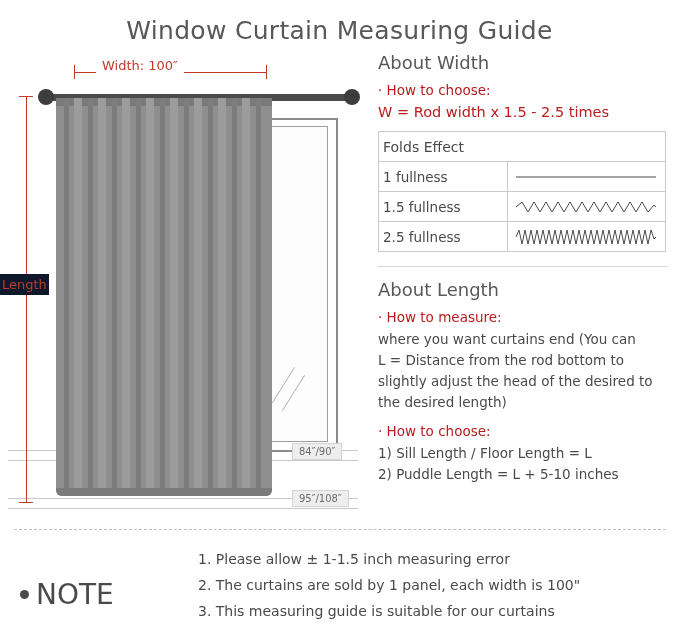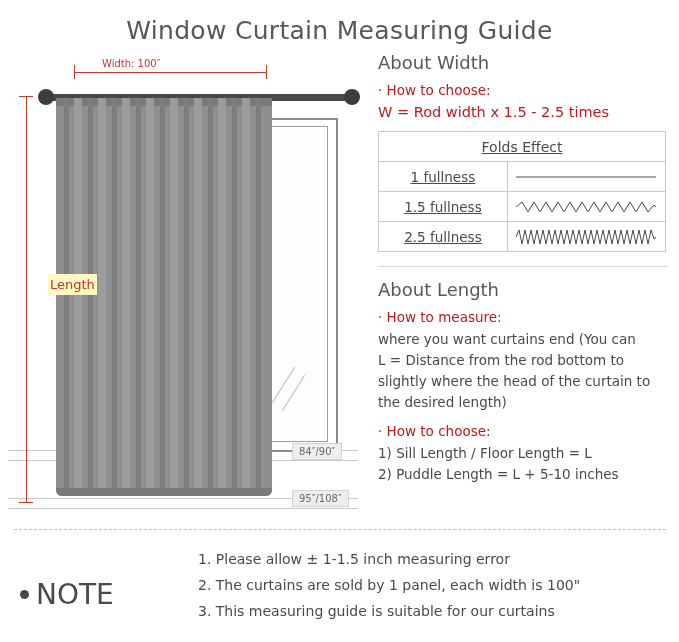--- a/index.html
+++ b/index.html
@@ -165,46 +165,45 @@
   .tick.horiz { height: 1px; width: 14px; }
   .tick.w-left { left: 74px; top: 19px; }
   .tick.w-right { left: 266px; top: 19px; }
 
   .width-label {
     position: absolute;
     left: 96px;
     top: 12px;
     background: #ffffff;
     padding: 0 6px;
-    font-size: 10px;
+    font-size: 13px;
     color: #c0392b;
     white-space: nowrap;
   }
 
   
   .length-arrow {
     position: absolute;
     left: 26px;
     top: 50px;
     width: 1px;
     height: 406px;
     background: #c0392b;
   }
   .tick.l-top { left: 19px; top: 50px; }
   .tick.l-bottom { left: 19px; top: 456px; }
   .length-label {
     position: absolute;
     left: 0px;
     top: 228px;
-    background: #fef9c3;
+    background: #0f172a;
     padding: 3px 2px;
     font-size: 13px;
     color: #c0392b;
     white-space: nowrap;
-    margin-left: 48px;
   }
 
   
   .size-chip {
     position: absolute;
     background: #eeeeee;
     border: 1px solid #d4d4d4;
     font-size: 10px;
     color: #6a6a6a;
     padding: 2px 6px;
@@ -246,23 +245,21 @@
   table.folds {
     border-collapse: collapse;
     width: 288px;
     margin-top: 3px;
   }
   table.folds td {
     border: 1px solid #c9c9c9;
     height: 29px;
     font-size: 13.5px;
     color: #4a4a4a;
-    text-align: center;
     padding: 0 4px;
-    text-decoration: underline;
   }
   table.folds td.head {
     font-size: 14px;
   }
   table.folds td.label { width: 128px; }
   table.folds td.wave { width: 158px; padding: 0; }
   .wave svg { display: block; margin: 0 auto; }
 
   .divider {
     width: 290px;
@@ -415,21 +412,21 @@
       </tr>
     </tbody>
       </table>
 
     <div class="divider"></div>
 
     <div class="section-head">About Length</div>
     <div class="line">· How to measure:</div>
     <div class="para">where you want curtains end  (You can</div>
     <div class="para">L = Distance from the rod bottom to</div>
-    <div class="para">slightly where the head of the curtain to</div>
+    <div class="para">slightly adjust the head of the desired to</div>
     <div class="para" style="margin-bottom:10px;">the desired length)</div>
     <div class="line">· How to choose:</div>
     <div class="para">1)  Sill Length / Floor Length = L</div>
     <div class="para">2)  Puddle Length = L + 5-10 inches</div>
   </div>
 
   <div id="dash-sep"></div>
 
   <div id="note">
     <div class="note-bullet"></div>

